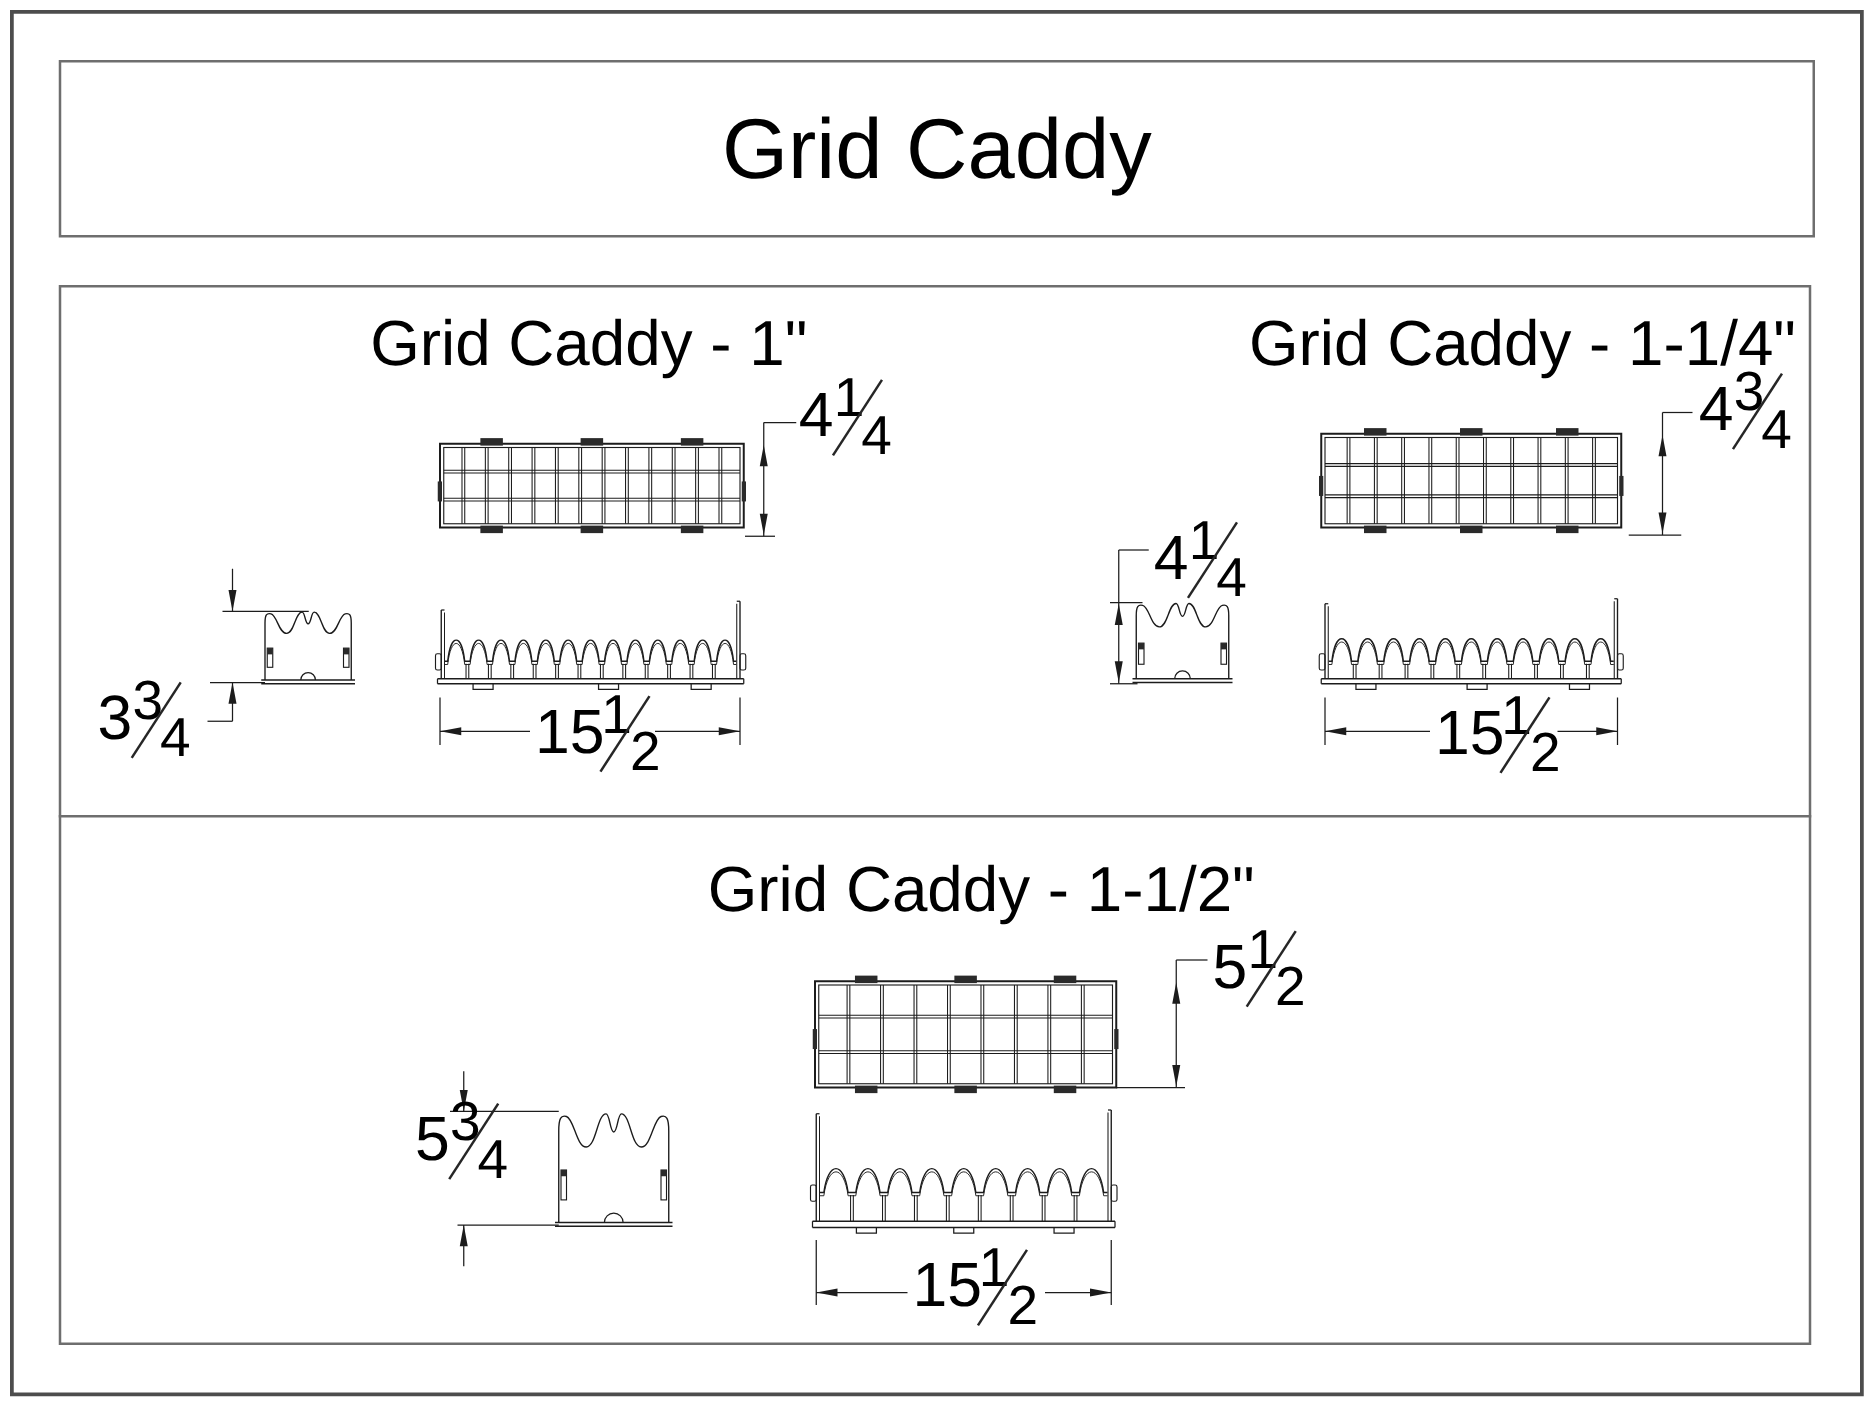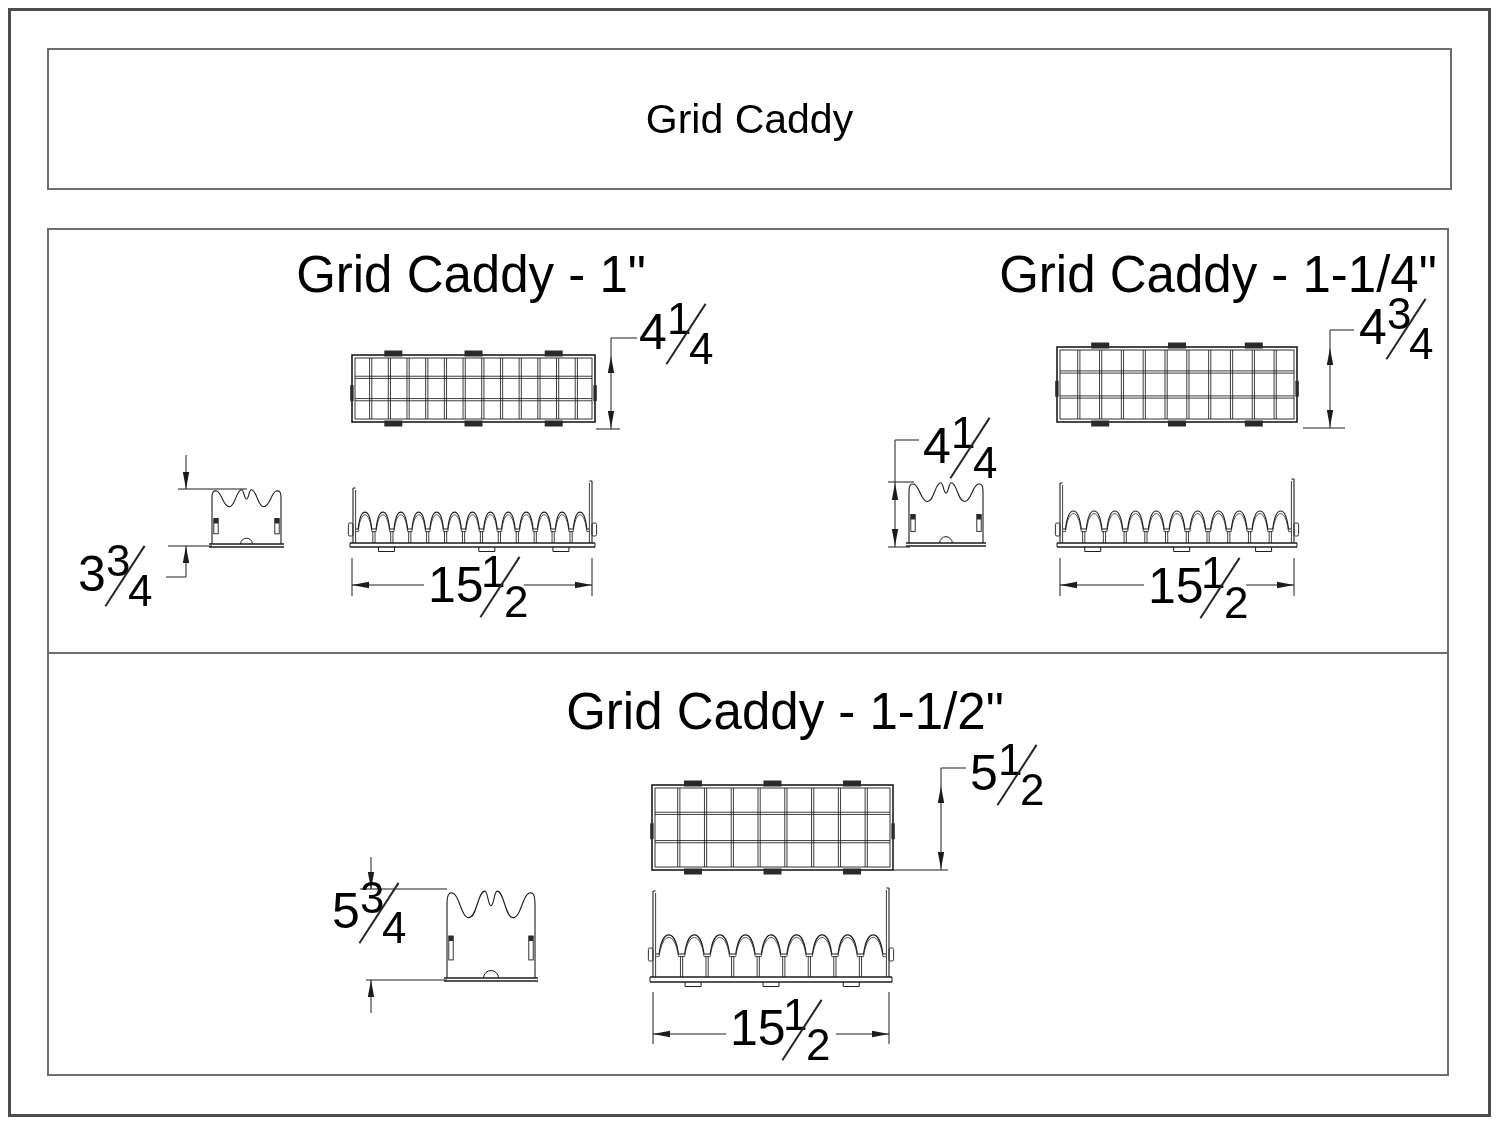--- a/index.html
+++ b/index.html
@@ -4,21 +4,21 @@
 <style>
   html,body{margin:0;padding:0;background:#fff;}
   body{width:1500px;height:1126px;position:relative;overflow:hidden;
        font-family:"Liberation Sans",sans-serif;color:#000;}
   .abs{position:absolute;}
   #outer-border{left:8px;top:8px;width:1483px;height:1109px;
        border:3px solid #4d4d4d;box-sizing:border-box;}
   #title-box{left:47px;top:48px;width:1405px;height:142px;
        border:2px solid #6e6e6e;box-sizing:border-box;
        display:flex;align-items:center;justify-content:center;}
-  #page-title{font-size:41px;line-height:1;letter-spacing:0;}
+  #page-title{font-size:68px;line-height:1;letter-spacing:0;}
   #content-box{left:47px;top:228px;width:1402px;height:848px;
        border:2px solid #6e6e6e;box-sizing:border-box;}
   #section-divider{left:47px;top:652px;width:1402px;height:2px;background:#6e6e6e;}
   .sec-title{position:absolute;width:520px;text-align:center;
        font-size:51px;line-height:1;white-space:nowrap;}
   #sec-title-0{left:211px;top:249px;}
   #sec-title-1{left:958px;top:249px;}
   #sec-title-2{left:525px;top:686px;}
   #drawing-canvas{left:0;top:0;}
   

